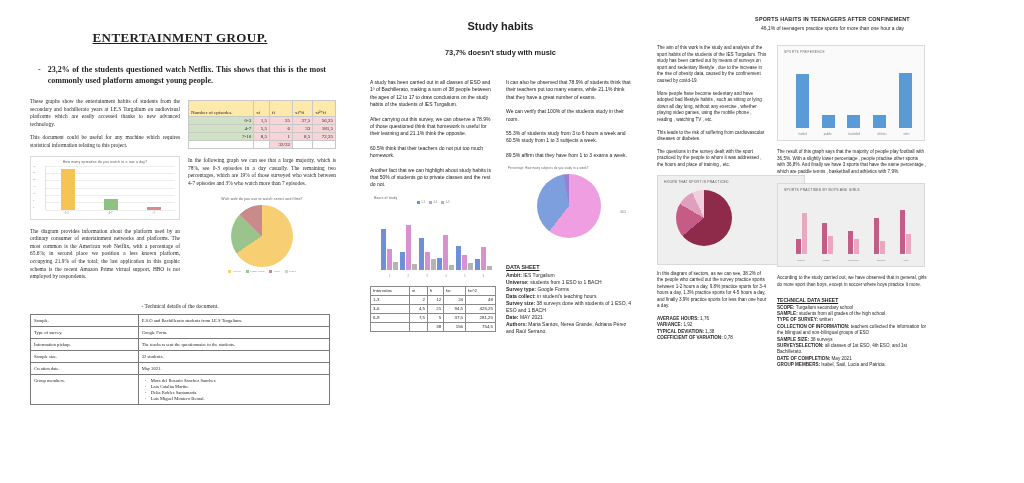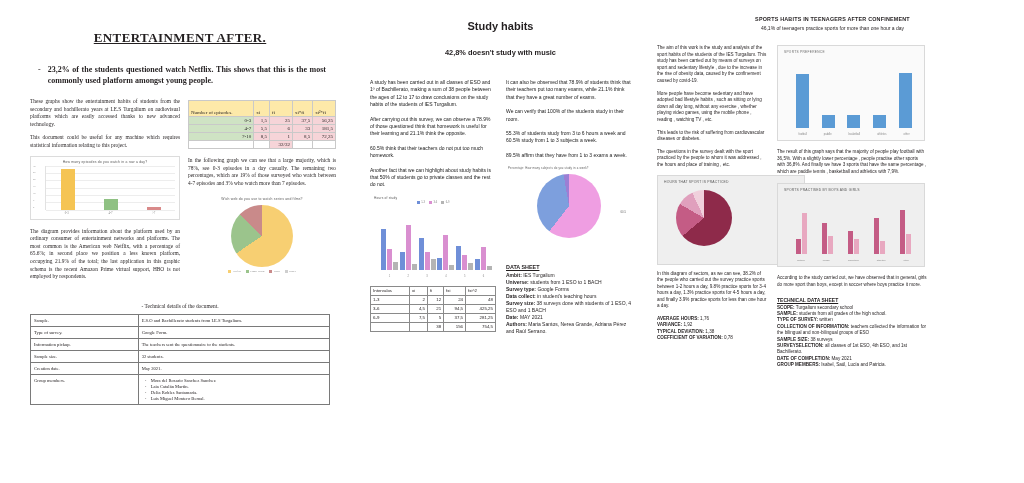--- a/index.html
+++ b/index.html
@@ -121,21 +121,21 @@
   .sp2bar{width:5px;}
   .sp2x{position:absolute;left:10px;right:6px;bottom:4px;display:flex;justify-content:space-around;}
   .sp2x span{font-size:2.4px;color:#8a8a8a;}
 </style>
 </head>
 <body>
 
 <div class="page">
 
   <div class="panel p1">
-    <div class="ent-title">ENTERTAINMENT AFTER.</div>
+    <div class="ent-title">ENTERTAINMENT GROUP.</div>
 
     <div class="bullet-row">
       <span class="bullet-dash">-</span>
       <span class="bullet-txt">23,2% of the students questioned watch Netflix. This shows that this is the most commonly used platform amongst young people.</span>
     </div>
 
     <div class="cols">
       <div class="col-l">
         <p class="just tight">These graphs show the entertainment habits of students from the secondary and bachillerato years at I.E.S Turgalium on audiovisual platforms which are easily accessed thanks to new advanced technology.</p>
         <p class="just tight">This document could be useful for any machine which requires statistical information relating to this project.</p>
@@ -280,21 +280,21 @@
             <li>Luis Miguel Montero Bernal.</li>
           </ul>
         </td>
       </tr>
     </tbody>
       </table>
   </div>
 
   <div class="panel p2">
     <div class="sh-title">Study habits</div>
-    <div class="sh-sub">42,8% doesn't study with music</div>
+    <div class="sh-sub">73,7% doesn't study with music</div>
 
     <div class="two">
       <div class="c">
         <p class="p">A study has been carried out in all classes of ESO and 1º of Bachillerato, making a sum of 38 people between the ages of 12 to 17 to draw conclusions on the study habits of the students of IES Turgalium.</p>
         <p class="p">After carrying out this survey, we can observe a 78.9% of those questioned think that homework is useful for their learning and 21.1% think the opposite.</p>
         <p class="p">60.5% think that their teachers do not put too much homework.</p>
         <p class="p">Another fact that we can highlight about study habits is that 50% of students go to private classes and the rest do not.</p>
 
         <div class="mid-chart">
           <div class="ch-title">Hours of study</div>

